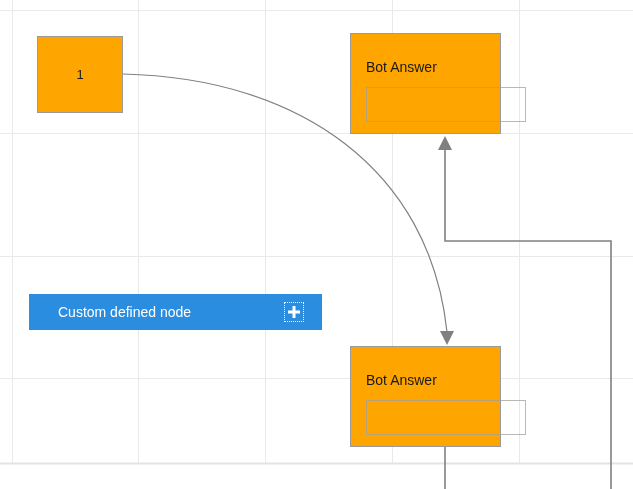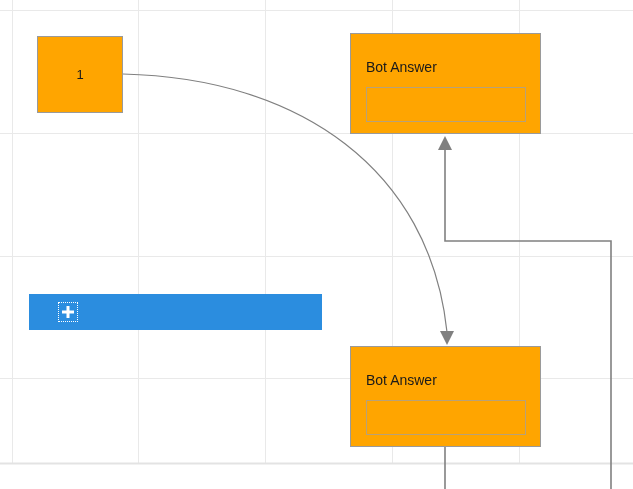--- a/index.html
+++ b/index.html
@@ -62,21 +62,21 @@
     display: flex;
     align-items: center;
     justify-content: center;
   }
   .node-start-label {
     font-size: 13px;
     color: #1a1a1a;
     line-height: 1;
   }
   .node-bot {
-    width: 191px;
+    width: 151px;
     height: 101px;
     padding: 0;
   }
   .node-bot-a { left: 350px; top: 33px; }
   .node-bot-b { left: 350px; top: 346px; }
   .node-bot-title {
     position: absolute;
     left: 15px;
     top: 26px;
     font-size: 14px;
@@ -193,16 +193,17 @@
     <div class="node-bot-title">Bot Answer</div>
     <div class="node-bot-slot"></div>
   </div>
 
   <div class="node node-bot node-bot-b">
     <div class="node-bot-title">Bot Answer</div>
     <div class="node-bot-slot"></div>
   </div>
 
   <div class="palette-button">
+    <span class="palette-button-label">Custom defined node</span>
     <span class="add-icon"></span>
   </div>
 
 </div>
 
 </body></html>

